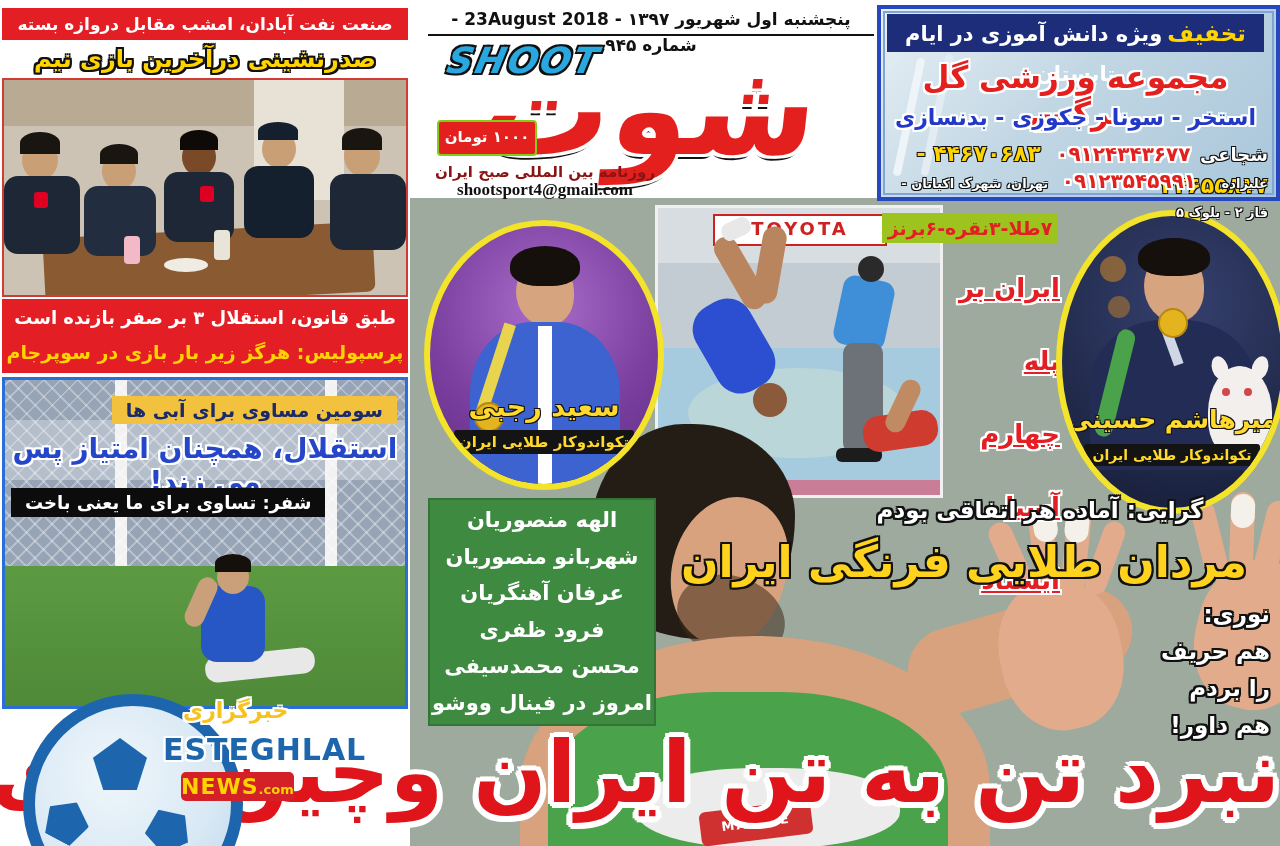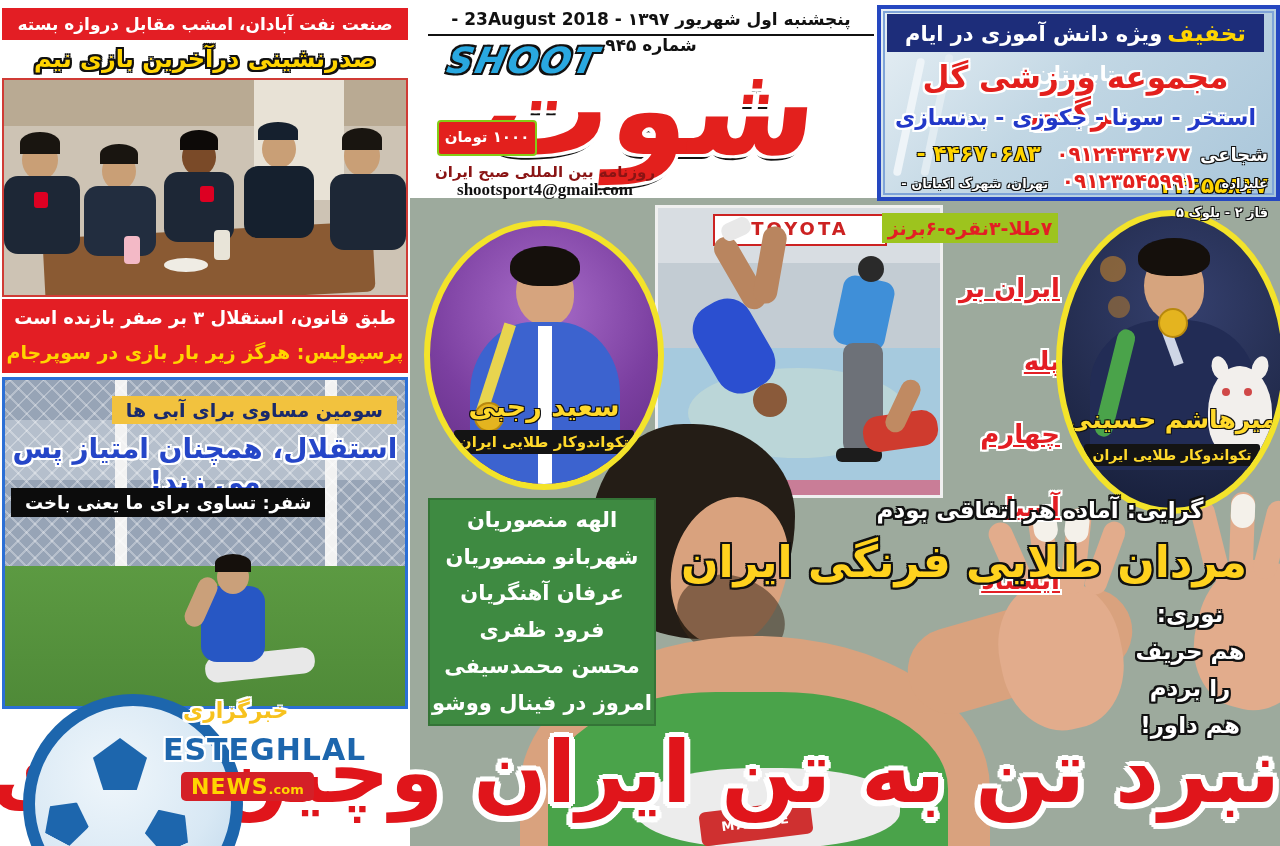--- a/index.html
+++ b/index.html
@@ -138,21 +138,21 @@
     <div>محسن محمدسیفی</div>
     <div>امروز در فینال ووشو</div>
   </div>
 
   <div class="abs fa c b ok" style="left:840px;top:497px;width:400px;color:#ffffff;font-size:23px;z-index:7;">
     <span>گرایی: آماده هر اتفاقی بودم</span>
   </div>
   <div class="abs fa c b ok" style="left:650px;top:536px;width:628px;color:#ffd21e;font-size:44px;z-index:7;">
     <span>مردان طلایی فرنگی ایران</span>
   </div>
-  <div class="abs fa b ok" style="left:1110px;top:596px;width:160px;color:#ffffff;font-size:23px;line-height:37px;text-align:center;z-index:7;padding-right:4px;">
+  <div class="abs fa b ok" style="left:1110px;top:596px;width:160px;color:#ffffff;font-size:23px;line-height:37px;text-align:right;z-index:7;padding-right:4px;">
     <div>نوری:</div>
     <div>هم حریف</div>
     <div>را بردم</div>
     <div>هم داور!</div>
   </div>
 
   <div class="abs fa b" style="left:428px;top:6px;width:446px;height:28px;color:#111;font-size:17px;text-align:center;border-bottom:2px solid #111;line-height:26px;">
     <span>پنجشنبه اول شهریور ۱۳۹۷ - 23August 2018 - شماره ۹۴۵</span>
   </div>
   <div class="abs b" style="left:448px;top:40px;color:#29a8e0;font-size:36px;font-style:italic;letter-spacing:2px;transform:skewX(-12deg);text-shadow:-2px -2px 0 #111,2px -2px 0 #111,-2px 2px 0 #111,2px 2px 0 #111;z-index:7;">
@@ -264,18 +264,18 @@
     <div class="abs" style="left:8px;top:14px;width:196px;height:196px;border:12px solid #1d66ad;border-radius:50%;background:radial-gradient(circle at 40% 35%,#eff6fb 0%,#d8e8f4 60%,#bcd6ea 100%);"></div>
     <div class="abs" style="left:78px;top:58px;width:54px;height:52px;background:#1d66ad;clip-path:polygon(50% 0%,100% 38%,81% 100%,19% 100%,0% 38%);"></div>
     <div class="abs" style="left:30px;top:120px;width:44px;height:42px;background:#1d66ad;clip-path:polygon(50% 0%,100% 38%,81% 100%,19% 100%,0% 38%);transform:rotate(28deg);"></div>
     <div class="abs" style="left:130px;top:128px;width:44px;height:42px;background:#1d66ad;clip-path:polygon(50% 0%,100% 38%,81% 100%,19% 100%,0% 38%);transform:rotate(-24deg);"></div>
     <div class="abs fa b ow" style="left:168px;top:18px;color:#f7c21e;font-size:22px;">
       <span>خبرگزاری</span>
     </div>
     <div class="abs b ow" style="left:148px;top:52px;color:#1d66ad;font-size:30px;letter-spacing:1px;">
       <span>ESTEGHLAL</span>
     </div>
-    <div class="abs" style="left:166px;top:92px;background:#d42027;border-radius:5px;padding:2px 10px;">
+    <div class="abs" style="left:166px;top:92px;background:#d42027;border-radius:5px;padding:2px 0;">
       <span class="b" style="color:#ffd400;font-size:22px;letter-spacing:1px;">NEWS</span><span class="b" style="color:#ffd400;font-size:13px;">.com</span>
     </div>
   </div>
 
 </div>
 
 </body></html>

